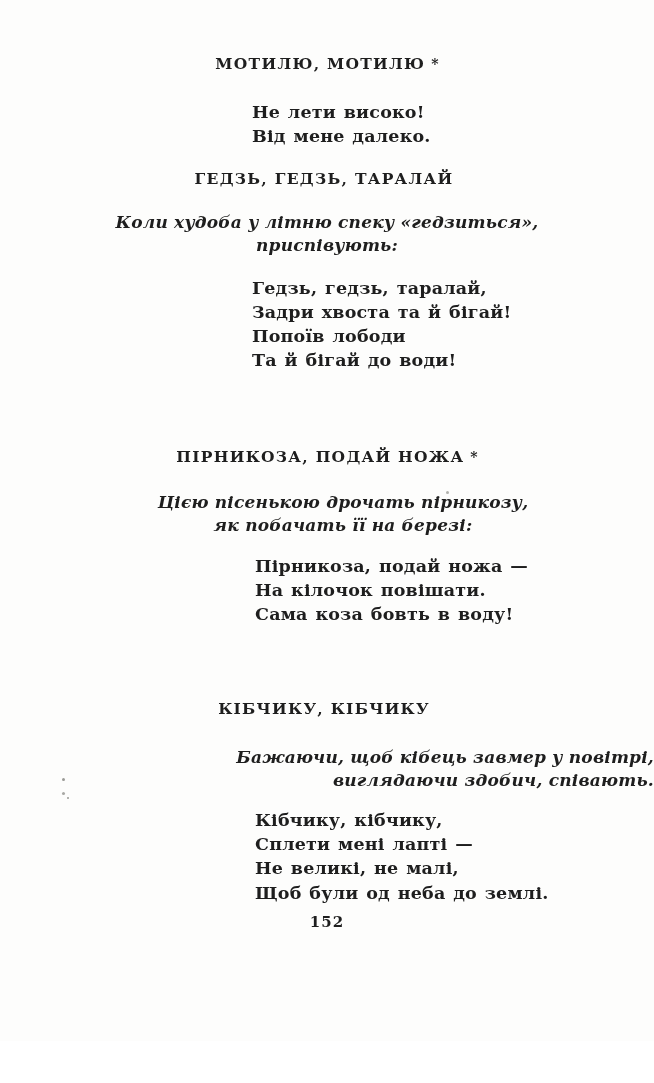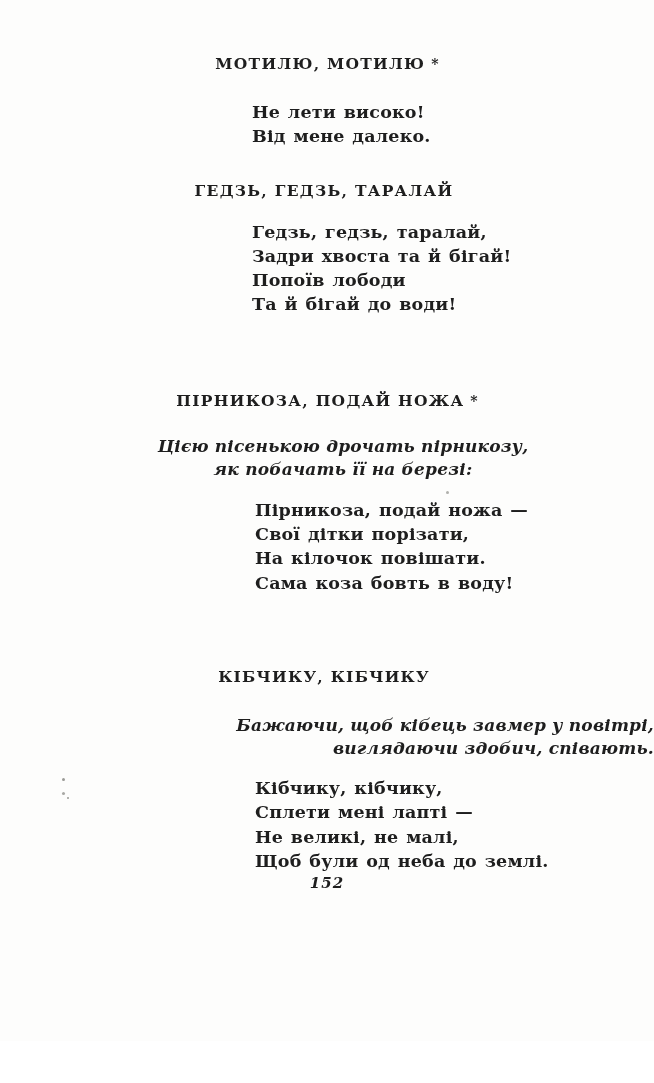--- a/index.html
+++ b/index.html
@@ -45,37 +45,37 @@
     margin: 0 0 0 252px;
     font-weight: bold;
     font-size: 17.5px;
     line-height: 24.3px;
     letter-spacing: 0.2px;
     word-spacing: 1.5px;
   }
   .verse .line { display: block; white-space: nowrap; }
 
   .s1 .verse { margin-top: 26px; }
-  .s2 { margin-top: 32px; }
+  .s2 { margin-top: 20px; }
   .s2 .intro { margin-top: 22px; }
   .s2 .verse { margin-top: 19px; }
   .s3 { margin-top: 74px; }
   .s3 .intro { margin-top: 24px; padding-left: 32px; }
   .s3 .verse { margin-top: 17px; margin-left: 255px; }
   .s4 { margin-top: 72px; }
   .s4 .intro { margin-top: 27px; text-align: right; }
   .s4 .verse { margin-top: 16px; margin-left: 255px; }
 
   .page-number {
+    margin-top: 7px;
     text-align: center;
     font-size: 15px;
     line-height: 20px;
     font-weight: bold;
     letter-spacing: 1px;
-    font-style: italic;
   }
 
   
   .artifact { position: absolute; background: #9a9a96; border-radius: 50%; }
   .artifact.a1 { left: 62px; top: 778px; width: 3px; height: 3px; box-shadow: 0 14px 0 0 #a8a8a4; }
   .artifact.a2 { left: 67px; top: 797px; width: 2px; height: 2px; }
   .artifact.a3 { left: 446px; top: 491px; width: 3px; height: 3px; background: #b0b0ac; }
 </style>
 </head>
 <body>
@@ -89,39 +89,42 @@
     <div class="verse">
       <span class="line">Не лети високо!</span>
       <span class="line">Від мене далеко.</span>
     </div>
   </section>
 
   <section class="song s2">
     <h2 class="song-title">
       <span>ГЕДЗЬ, ГЕДЗЬ, ТАРАЛАЙ</span><span class="marker"></span>
     </h2>
+    <p class="intro">
+      <span class="line">Коли худоба у літню спеку «гедзиться»,</span>
+      <span class="line">приспівують:</span>
+    </p>
     <div class="verse">
       <span class="line">Гедзь, гедзь, таралай,</span>
       <span class="line">Задри хвоста та й бігай!</span>
       <span class="line">Попоїв лободи</span>
       <span class="line">Та й бігай до води!</span>
     </div>
   </section>
 
   <section class="song s3">
     <h2 class="song-title">
       <span>ПІРНИКОЗА, ПОДАЙ НОЖА</span><span class="marker">*</span>
     </h2>
     <p class="intro">
       <span class="line">Цією пісенькою дрочать пірникозу,</span>
       <span class="line">як побачать її на березі:</span>
     </p>
     <div class="verse">
       <span class="line">Пірникоза, подай ножа —</span>
-      <span class="line">Свої дітки порізати,</span>
       <span class="line">На кілочок повішати.</span>
       <span class="line">Сама коза бовть в воду!</span>
     </div>
   </section>
 
   <section class="song s4">
     <h2 class="song-title">
       <span>КІБЧИКУ, КІБЧИКУ</span><span class="marker"></span>
     </h2>
     <p class="intro">

